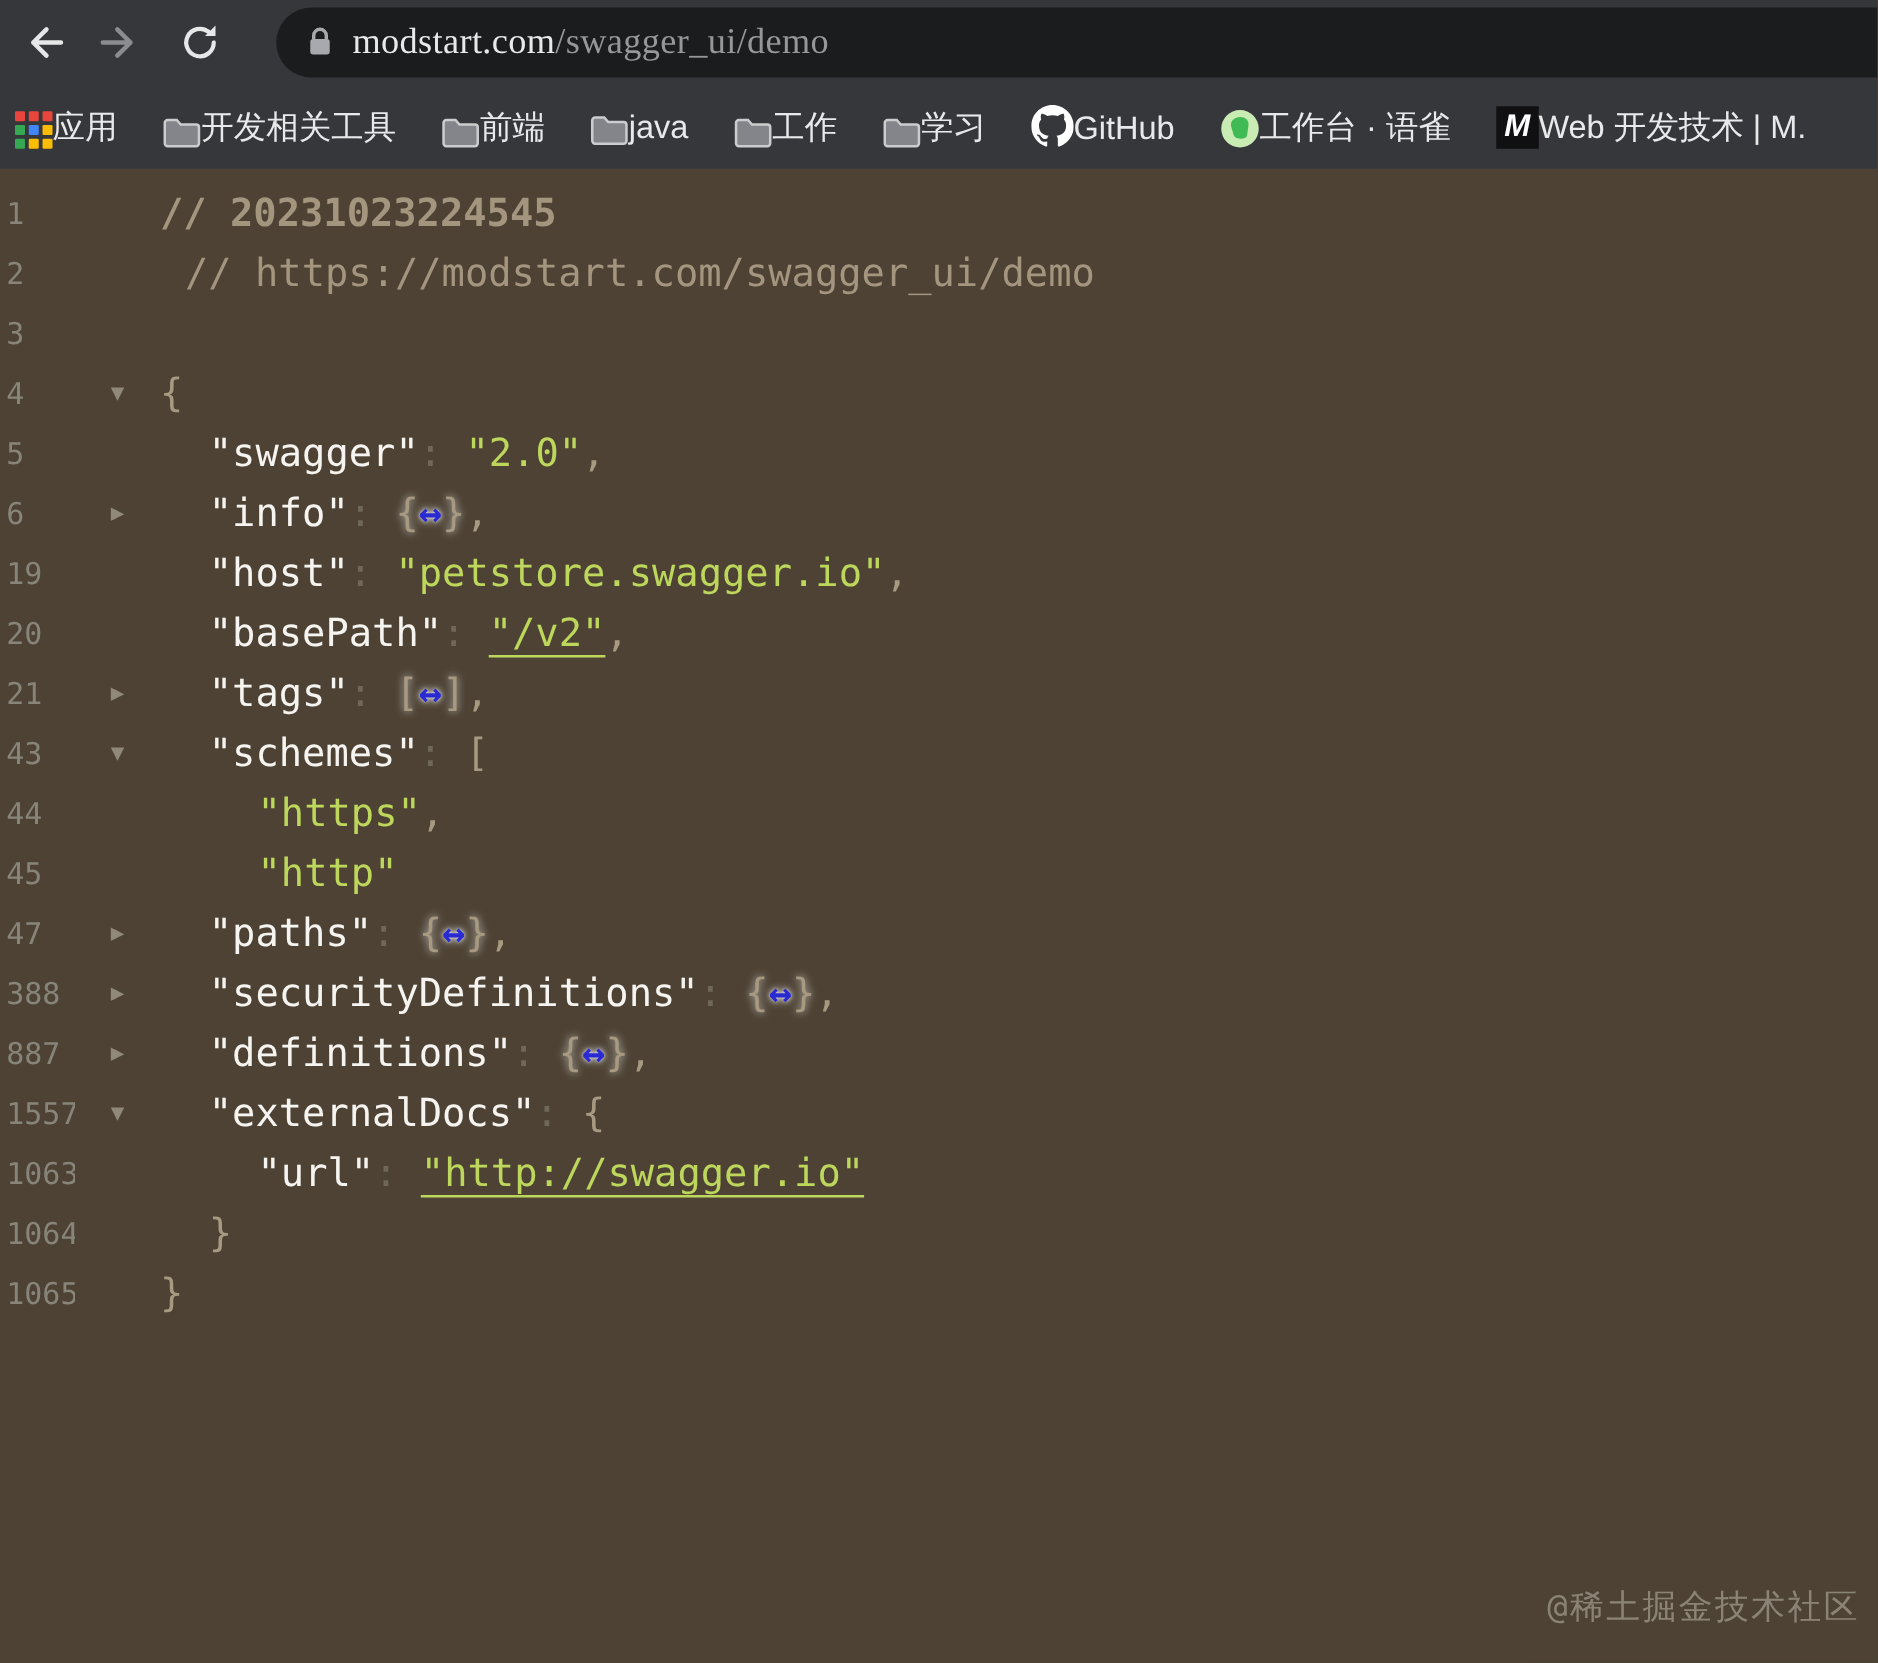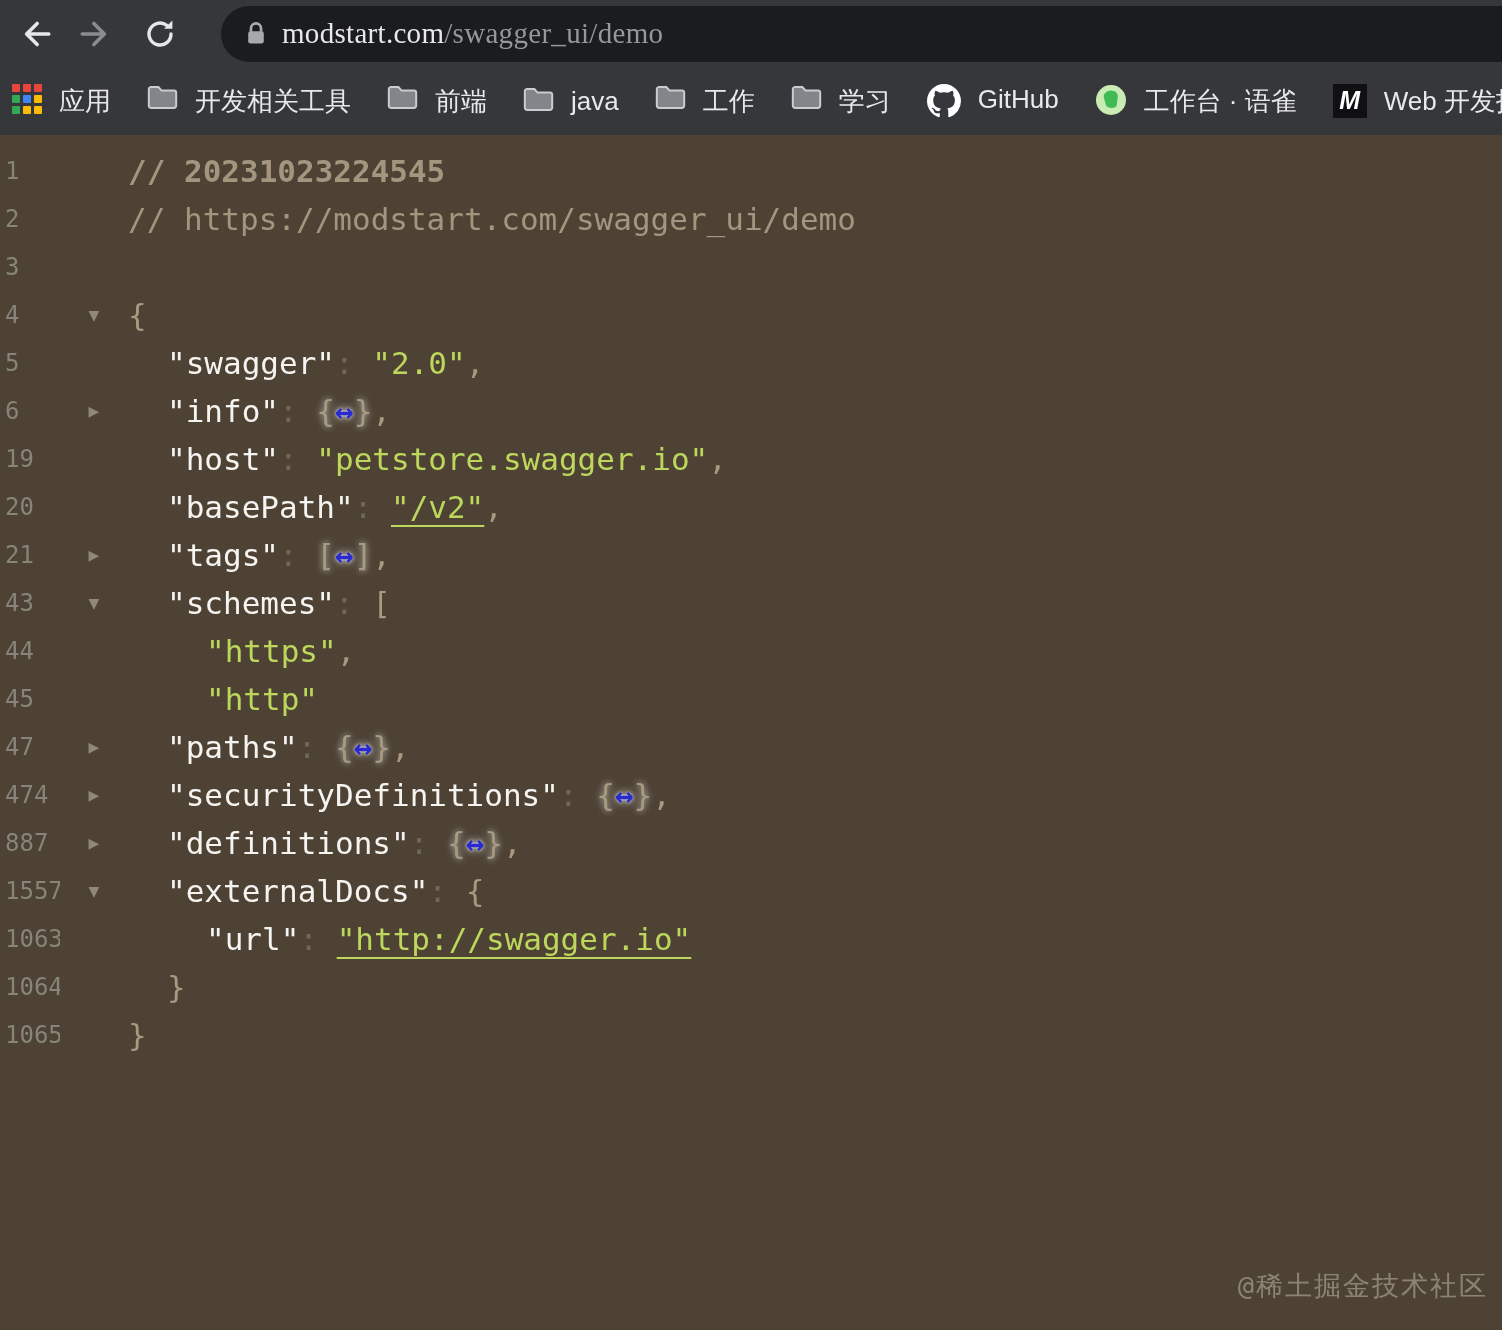--- a/index.html
+++ b/index.html
@@ -33,21 +33,21 @@
     font-family:Liberation Serif, serif;
   }
   .url-path{color:#96979b;}
   
   .bookmarks{
     height:68px;background:#36373b;
     display:flex;align-items:center;
     padding-left:12px;white-space:nowrap;overflow:hidden;
   }
   .bm{
-    display:flex;align-items:flex-start;gap:17px;
+    display:flex;align-items:flex-end;
     margin-right:36px;flex:none;cursor:pointer;
   }
   .bm-label{font-size:26px;color:#e8e9eb;}
   .apps-grid{
     width:30px;height:30px;flex:none;
     display:grid;grid-template-columns:repeat(3,1fr);gap:3px;
   }
   .apps-grid i{display:block;border-radius:1px;}
   .bm-svg{display:block;flex:none;}
   .m-badge{
@@ -186,33 +186,33 @@
     </div>
     <div class="bm">
       <span class="m-badge">M</span>
       <span class="bm-label">Web 开发技术 | M.</span>
     </div>
   </div>
 
 <div class="content">
   <div>
       <div class="code-line"><span class="gutter">1</span><span class="fold"></span><span class="code" style="padding-left: 0px; font-weight: bold;"><span class="comment">// 20231023224545</span></span></div>
-      <div class="code-line"><span class="gutter">2</span><span class="fold"></span><span class="code" style="padding-left: 0px;"><span class="comment">// https://modstart.com/swagger_ui/demo</span></span></div>
+      <div class="code-line"><span class="gutter">2</span><span class="fold"></span><span class="code" style="padding-left: 0px; margin-left: 20px;"><span class="comment">// https://modstart.com/swagger_ui/demo</span></span></div>
       <div class="code-line"><span class="gutter">3</span><span class="fold"></span><span class="code" style="padding-left: 0px;"></span></div>
       <div class="code-line"><span class="gutter">4</span><span class="fold">▼</span><span class="code" style="padding-left: 0px;"><span class="punc">{</span></span></div>
       <div class="code-line"><span class="gutter">5</span><span class="fold"></span><span class="code" style="padding-left: 39px;"><span class="key">"swagger"</span><span class="colon">: </span><span class="str">"2.0"</span><span class="punc">,</span></span></div>
       <div class="code-line"><span class="gutter">6</span><span class="fold">▶</span><span class="code" style="padding-left: 39px;"><span class="key">"info"</span><span class="colon">: </span><span class="expand"><span class="punc">{</span><span class="xarrow">↔</span><span class="punc">}</span></span><span class="punc">,</span></span></div>
       <div class="code-line"><span class="gutter">19</span><span class="fold"></span><span class="code" style="padding-left: 39px;"><span class="key">"host"</span><span class="colon">: </span><span class="str">"petstore.swagger.io"</span><span class="punc">,</span></span></div>
       <div class="code-line"><span class="gutter">20</span><span class="fold"></span><span class="code" style="padding-left: 39px;"><span class="key">"basePath"</span><span class="colon">: </span><span class="link">"/v2"</span><span class="punc">,</span></span></div>
       <div class="code-line"><span class="gutter">21</span><span class="fold">▶</span><span class="code" style="padding-left: 39px;"><span class="key">"tags"</span><span class="colon">: </span><span class="expand"><span class="punc">[</span><span class="xarrow">↔</span><span class="punc">]</span></span><span class="punc">,</span></span></div>
       <div class="code-line"><span class="gutter">43</span><span class="fold">▼</span><span class="code" style="padding-left: 39px;"><span class="key">"schemes"</span><span class="colon">: </span><span class="punc">[</span></span></div>
       <div class="code-line"><span class="gutter">44</span><span class="fold"></span><span class="code" style="padding-left: 78px;"><span class="str">"https"</span><span class="punc">,</span></span></div>
       <div class="code-line"><span class="gutter">45</span><span class="fold"></span><span class="code" style="padding-left: 78px;"><span class="str">"http"</span></span></div>
       <div class="code-line"><span class="gutter">47</span><span class="fold">▶</span><span class="code" style="padding-left: 39px;"><span class="key">"paths"</span><span class="colon">: </span><span class="expand"><span class="punc">{</span><span class="xarrow">↔</span><span class="punc">}</span></span><span class="punc">,</span></span></div>
-      <div class="code-line"><span class="gutter">474</span><span class="fold">▶</span><span class="code" style="padding-left: 39px;"><span class="key">"securityDefinitions"</span><span class="colon">: </span><span class="expand"><span class="punc">{</span><span class="xarrow">↔</span><span class="punc">}</span></span><span class="punc">,</span></span></div>
+      <div class="code-line"><span class="gutter">388</span><span class="fold">▶</span><span class="code" style="padding-left: 39px;"><span class="key">"securityDefinitions"</span><span class="colon">: </span><span class="expand"><span class="punc">{</span><span class="xarrow">↔</span><span class="punc">}</span></span><span class="punc">,</span></span></div>
       <div class="code-line"><span class="gutter">887</span><span class="fold">▶</span><span class="code" style="padding-left: 39px;"><span class="key">"definitions"</span><span class="colon">: </span><span class="expand"><span class="punc">{</span><span class="xarrow">↔</span><span class="punc">}</span></span><span class="punc">,</span></span></div>
       <div class="code-line"><span class="gutter">1557</span><span class="fold">▼</span><span class="code" style="padding-left: 39px;"><span class="key">"externalDocs"</span><span class="colon">: </span><span class="punc">{</span></span></div>
       <div class="code-line"><span class="gutter">1063</span><span class="fold"></span><span class="code" style="padding-left: 78px;"><span class="key">"url"</span><span class="colon">: </span><span class="link">"http://swagger.io"</span></span></div>
       <div class="code-line"><span class="gutter">1064</span><span class="fold"></span><span class="code" style="padding-left: 39px;"><span class="punc">}</span></span></div>
       <div class="code-line"><span class="gutter">1065</span><span class="fold"></span><span class="code" style="padding-left: 0px;"><span class="punc">}</span></span></div>
     </div>
   <div class="watermark">@稀土掘金技术社区</div>
 </div>
 
 </body></html>

